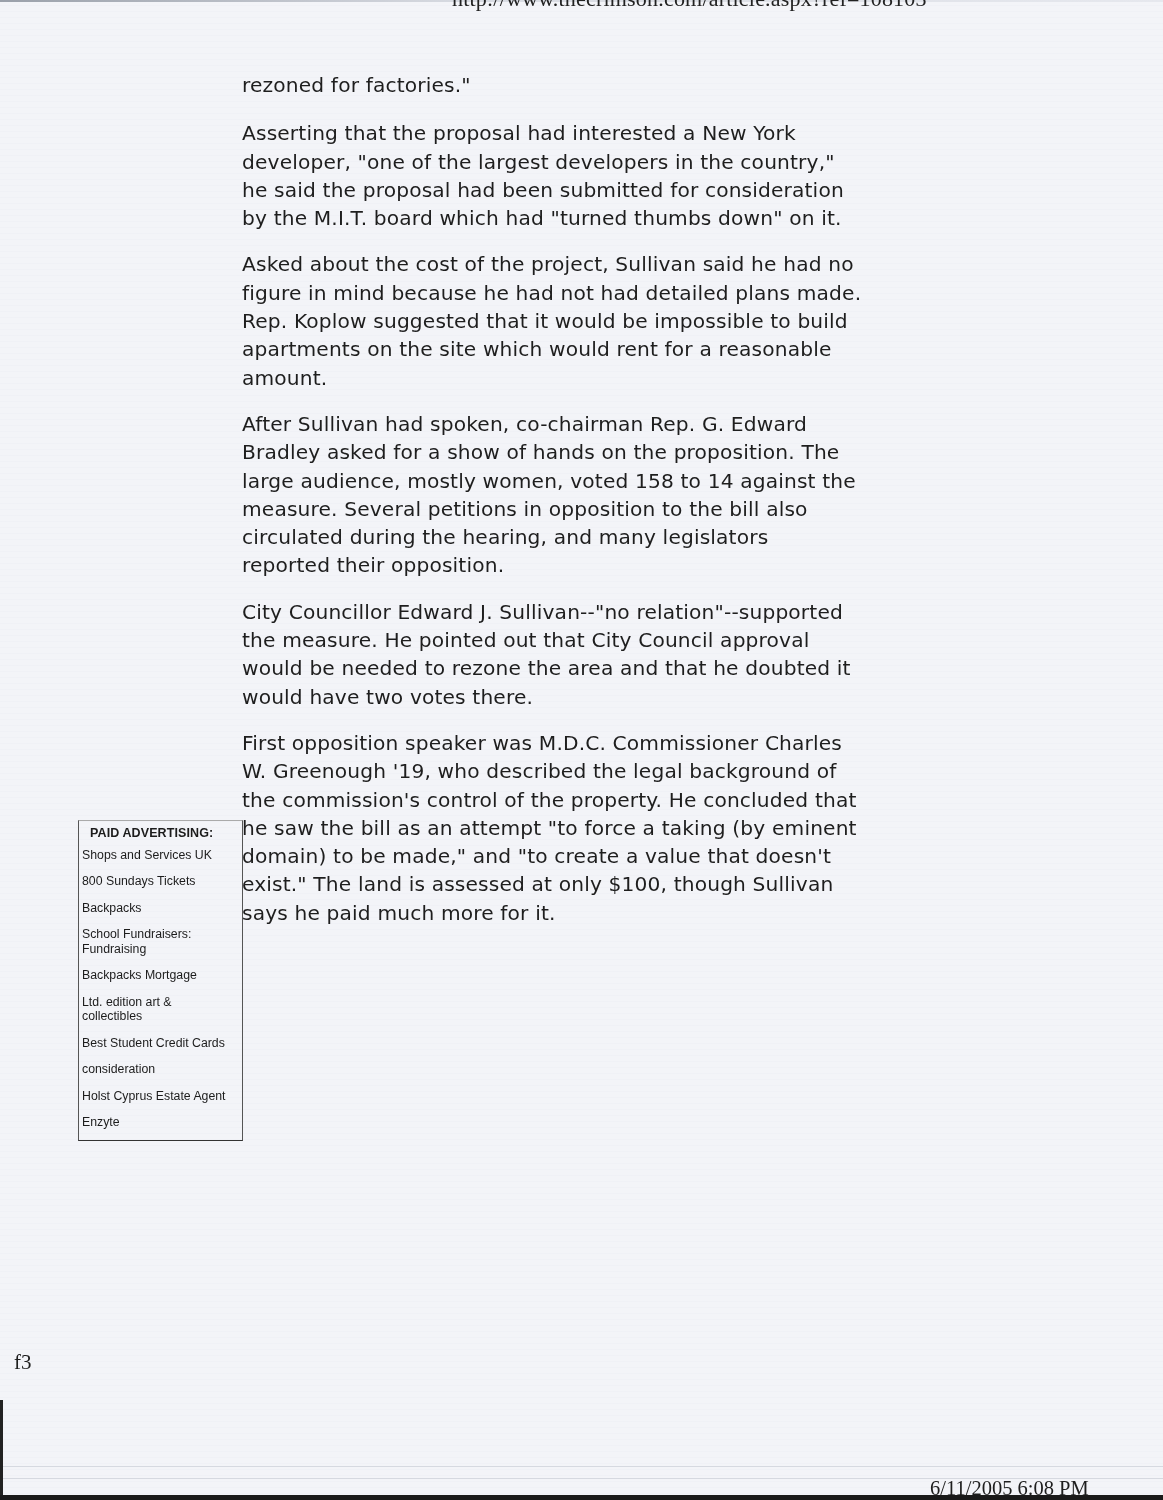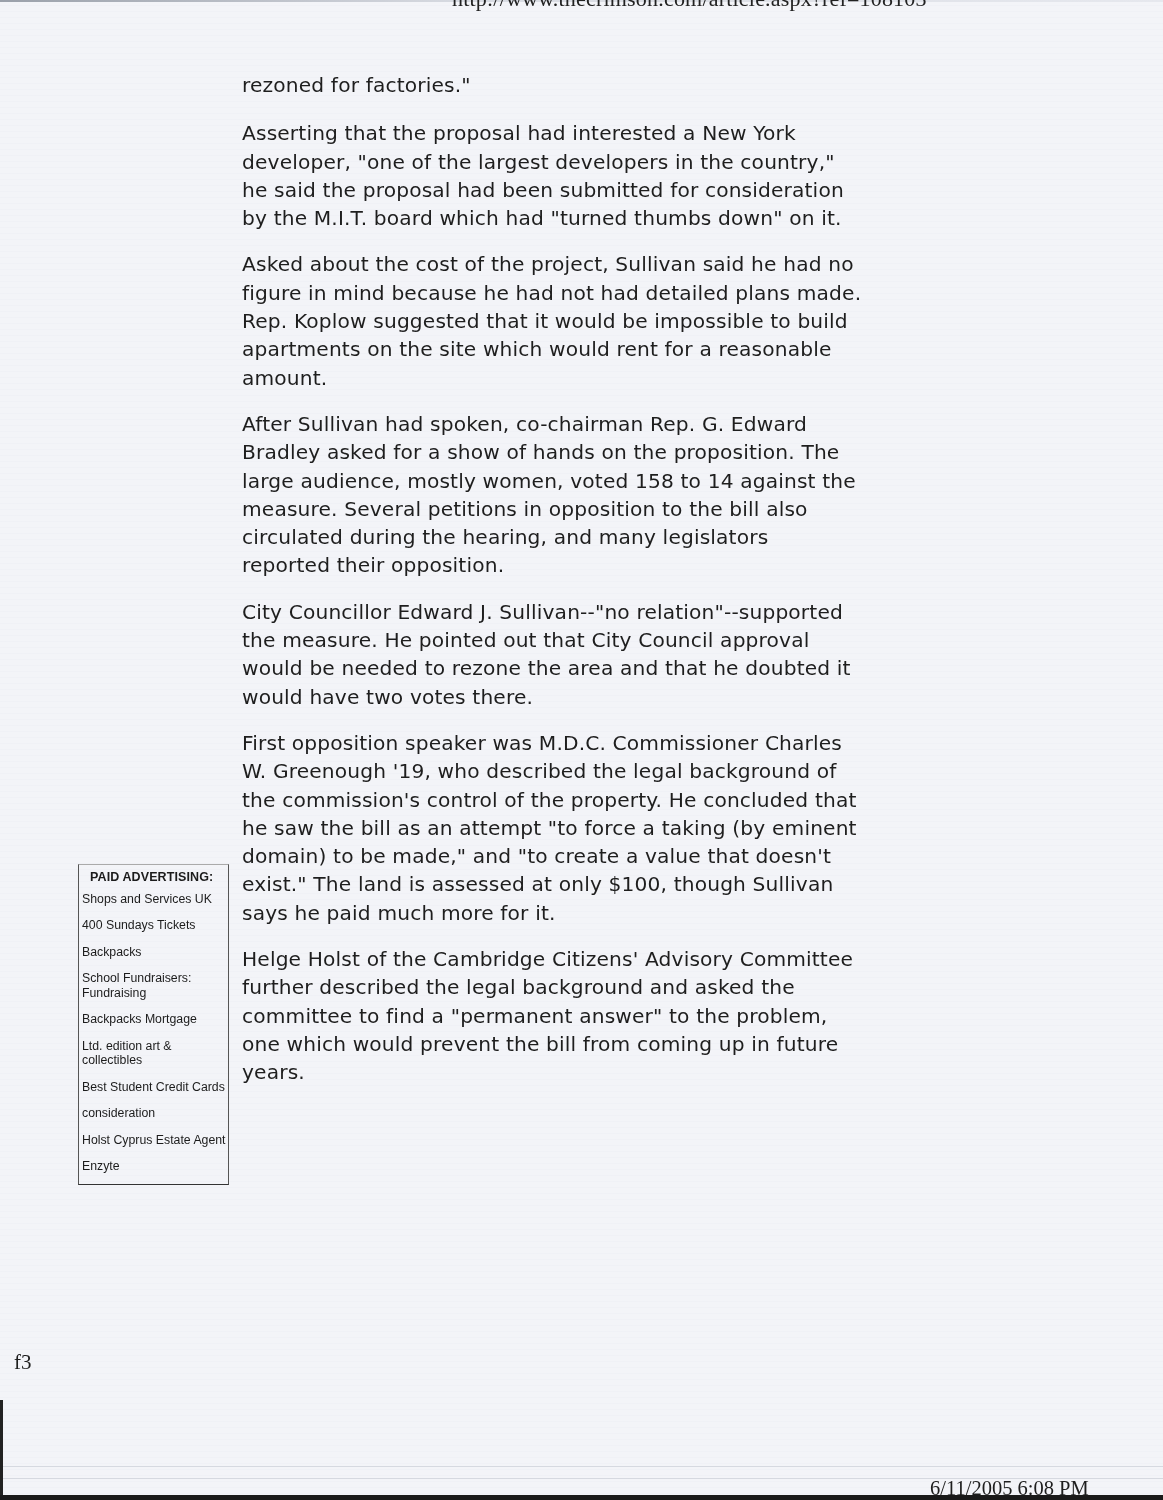--- a/index.html
+++ b/index.html
@@ -70,27 +70,27 @@
     }
     .article p {
       margin: 0 0 18px 0;
     }
     .article p:first-child {
       margin-bottom: 20px;
     }
     .ad-box {
       position: absolute;
       left: 78px;
-      top: 864px;
+      top: 820px;
       width: 144px;
       border-left: 1px solid #555;
       border-right: 1px solid #555;
       border-bottom: 1px solid #333;
       border-top: 1px solid #aaa;
-      padding: 4px 2px 6px 3px;
+      padding: 4px 16px 6px 3px;
       font-family: "Liberation Sans", sans-serif;
       font-size: 12.3px;
       line-height: 14.5px;
       color: #1c1c1c;
       background: transparent;
     }
     .ad-title {
       font-weight: bold;
       font-size: 12.5px;
       margin: 1px 0 7px 8px;
@@ -138,28 +138,27 @@
 
   <div class="header-url">http://www.thecrimson.com/article.aspx?ref=108103</div>
 
   <div class="article">
     <p>rezoned for factories."</p>
     <p>Asserting that the proposal had interested a New York developer, "one of the largest developers in the country," he said the proposal had been submitted for consideration by the M.I.T. board which had "turned thumbs down" on it.</p>
     <p>Asked about the cost of the project, Sullivan said he had no figure in mind because he had not had detailed plans made. Rep. Koplow suggested that it would be impossible to build apartments on the site which would rent for a reasonable amount.</p>
     <p>After Sullivan had spoken, co-chairman Rep. G. Edward Bradley asked for a show of hands on the proposition. The large audience, mostly women, voted 158 to 14 against the measure. Several petitions in opposition to the bill also circulated during the hearing, and many legislators reported their opposition.</p>
     <p>City Councillor Edward J. Sullivan--"no relation"--supported the measure. He pointed out that City Council approval would be needed to rezone the area and that he doubted it would have two votes there.</p>
     <p>First opposition speaker was M.D.C. Commissioner Charles W. Greenough '19, who described the legal background of the commission's control of the property. He concluded that he saw the bill as an attempt "to force a taking (by eminent domain) to be made," and "to create a value that doesn't exist." The land is assessed at only $100, though Sullivan says he paid much more for it.</p>
-    <p>Helge Holst of the Cambridge Citizens' Advisory Committee further described the legal background and asked the committee to find a "permanent answer" to the problem, one which would prevent the bill from coming up in future years.</p>
   </div>
 
   <div class="ad-box">
     <div class="ad-title">PAID ADVERTISING:</div>
     <ul class="ad-list">
       <li>Shops and Services UK</li>
-      <li>400 Sundays Tickets</li>
+      <li>800 Sundays Tickets</li>
       <li>Backpacks</li>
       <li>School Fundraisers: Fundraising</li>
       <li>Backpacks Mortgage</li>
       <li>Ltd. edition art &amp; collectibles</li>
       <li>Best Student Credit Cards</li>
       <li>consideration</li>
       <li>Holst Cyprus Estate Agent</li>
       <li>Enzyte</li>
     </ul>
   </div>

